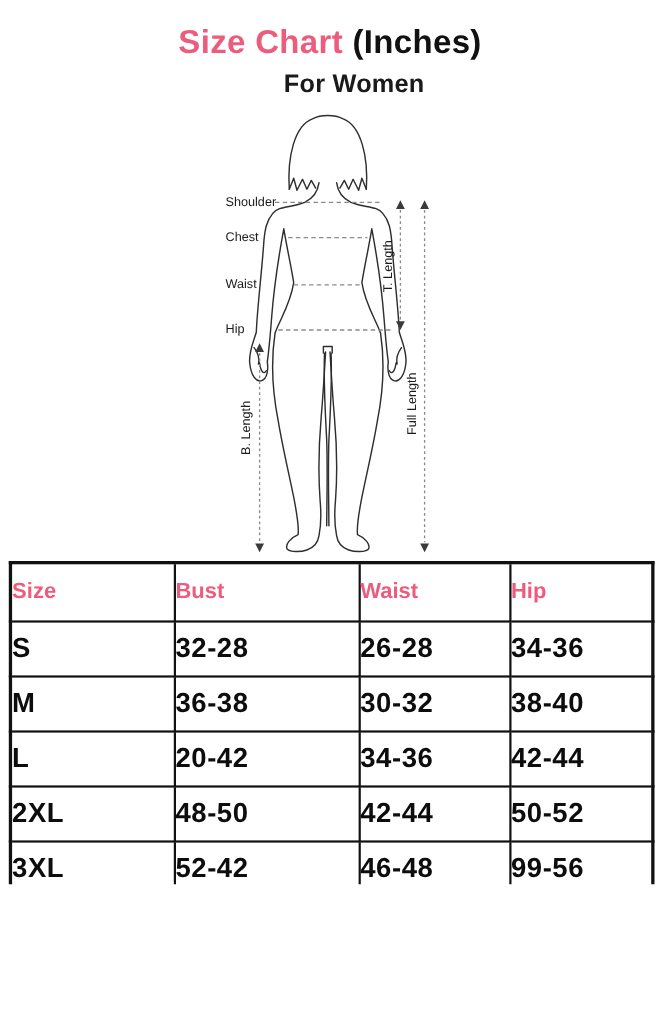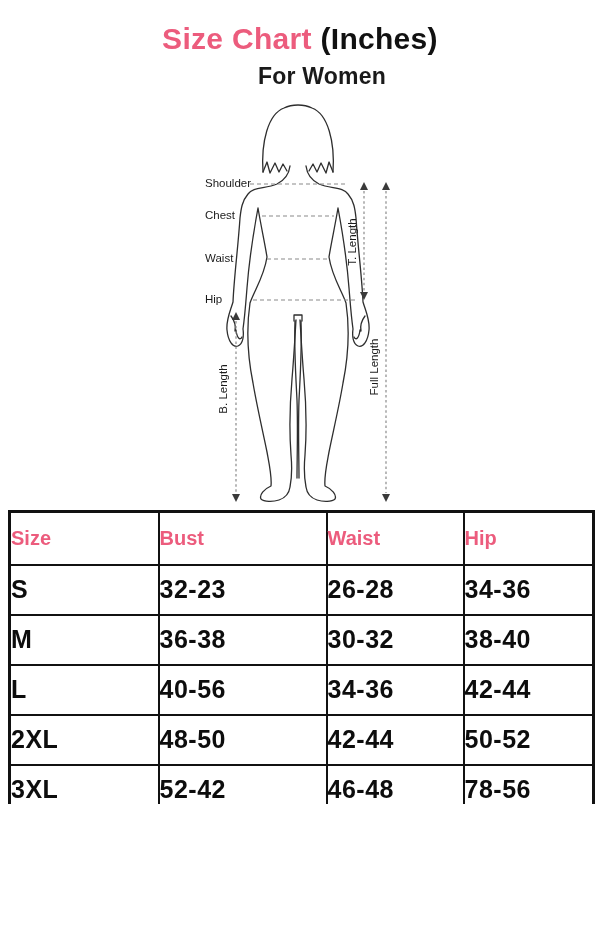--- a/index.html
+++ b/index.html
@@ -128,44 +128,44 @@
       <tr>
         <th>Size</th>
         <th>Bust</th>
         <th>Waist</th>
         <th>Hip</th>
       </tr>
     </thead>
     <tbody>
       <tr>
         <td>S</td>
-        <td>32-23</td>
+        <td>32-28</td>
         <td>26-28</td>
         <td>34-36</td>
       </tr>
       <tr>
         <td>M</td>
         <td>36-38</td>
         <td>30-32</td>
         <td>38-40</td>
       </tr>
       <tr>
         <td>L</td>
-        <td>40-56</td>
+        <td>20-42</td>
         <td>34-36</td>
         <td>42-44</td>
       </tr>
       <tr>
         <td>2XL</td>
         <td>48-50</td>
         <td>42-44</td>
         <td>50-52</td>
       </tr>
       <tr>
         <td>3XL</td>
         <td>52-42</td>
         <td>46-48</td>
-        <td>78-56</td>
+        <td>99-56</td>
       </tr>
     </tbody>
   </table>
 
 </div>
 
 </body></html>

